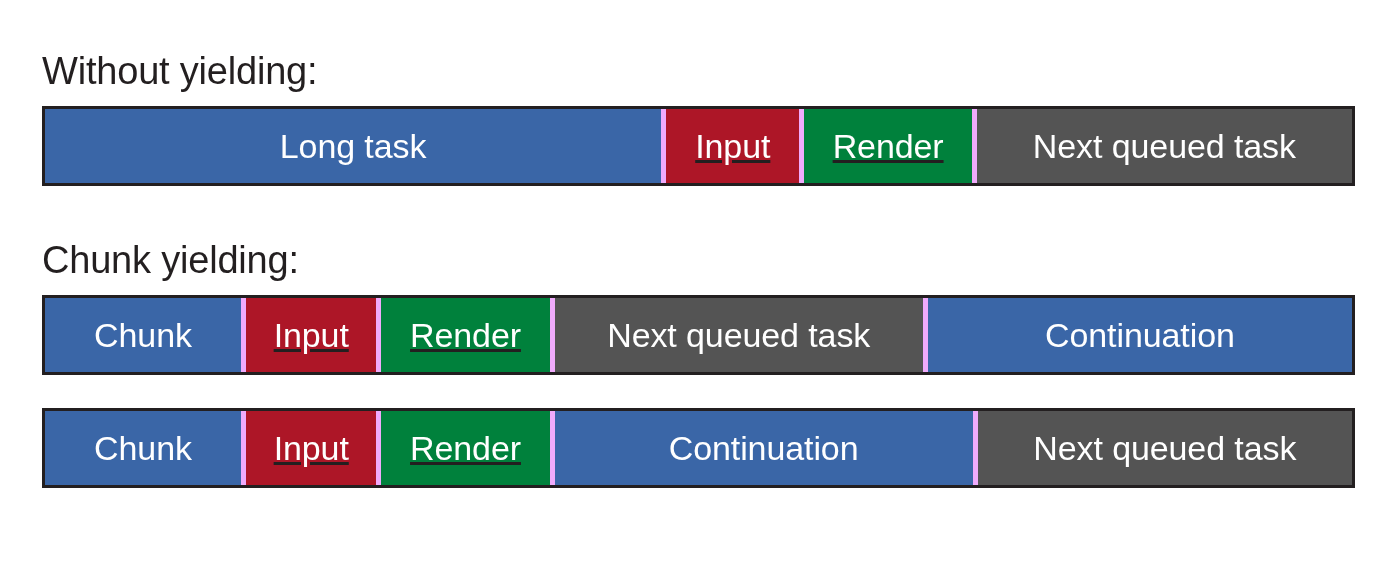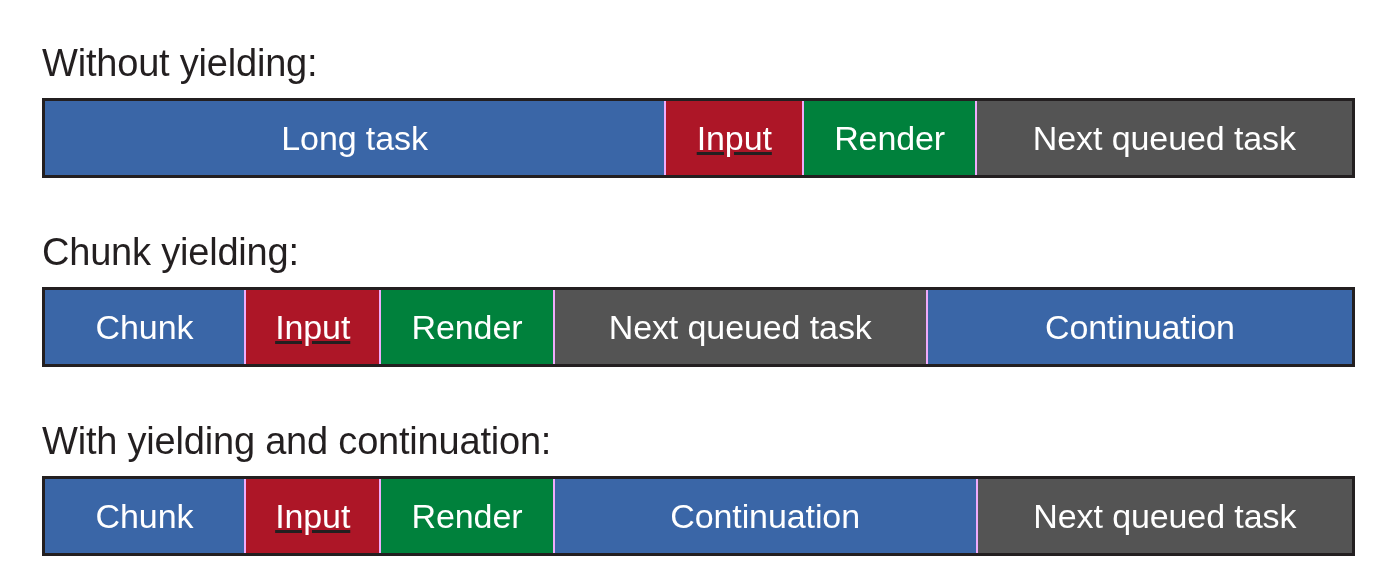--- a/index.html
+++ b/index.html
@@ -30,55 +30,55 @@
   .row-2 { top: 219px; }
   .row-3 { top: 408px; }
 
   .row-label {
     font-size: 38px;
     line-height: 50px;
     font-weight: 400;
     color: #231f20;
     letter-spacing: -0.2px;
     white-space: nowrap;
-    margin: 8px 0 10px 0;
+    margin: 16px 0 10px 0;
     padding: 0;
   }
 
   .timeline {
     display: flex;
     width: 1313px;
     height: 80px;
     box-sizing: border-box;
     border: 3px solid #231f20;
     background: #231f20;
   }
   .segment {
     box-sizing: border-box;
     display: flex;
     align-items: center;
     justify-content: center;
     height: 100%;
-    border-right: 2px solid #f0abfc;
+    border-right: 5px solid #f0abfc;
     overflow: hidden;
   }
   .segment:last-child {
     border-right: none;
   }
   .segment-label {
     font-size: 34px;
     line-height: 38px;
     color: #ffffff;
     white-space: nowrap;
     letter-spacing: -0.1px;
   }
 
   .seg-blue  { background: #3a66a7; }
   .seg-red   { background: #ad1627; text-decoration: underline; }
-  .seg-green { background: #00813c; }
+  .seg-green { background: #00813c; text-decoration: underline; }
   .seg-gray  { background: #545454; }
 </style>
 </head>
 <body>
 
 <div class="diagram">
 
   <div class="row row-1">
     <div class="row-label">Without yielding:</div>
     <div class="timeline">
@@ -112,21 +112,20 @@
         <div class="segment seg-gray" style="width: 28.56%; background: rgb(84, 84, 84);">
           <span class="segment-label">Next queued task</span>
         </div>
         <div class="segment seg-blue" style="width: 32.45%; background: rgb(58, 102, 167);">
           <span class="segment-label">Continuation</span>
         </div>
       </div>
   </div>
 
   <div class="row row-3">
-    <div class="row-label">With yielding and continuation:</div>
     <div class="timeline">
         <div class="segment seg-blue" style="width: 15.38%; background: rgb(58, 102, 167);">
           <span class="segment-label">Chunk</span>
         </div>
         <div class="segment seg-red" style="width: 10.36%; background: rgb(173, 22, 39);">
           <span class="segment-label">Input</span>
         </div>
         <div class="segment seg-green" style="width: 13.25%; background: rgb(0, 129, 60);">
           <span class="segment-label">Render</span>
         </div>

